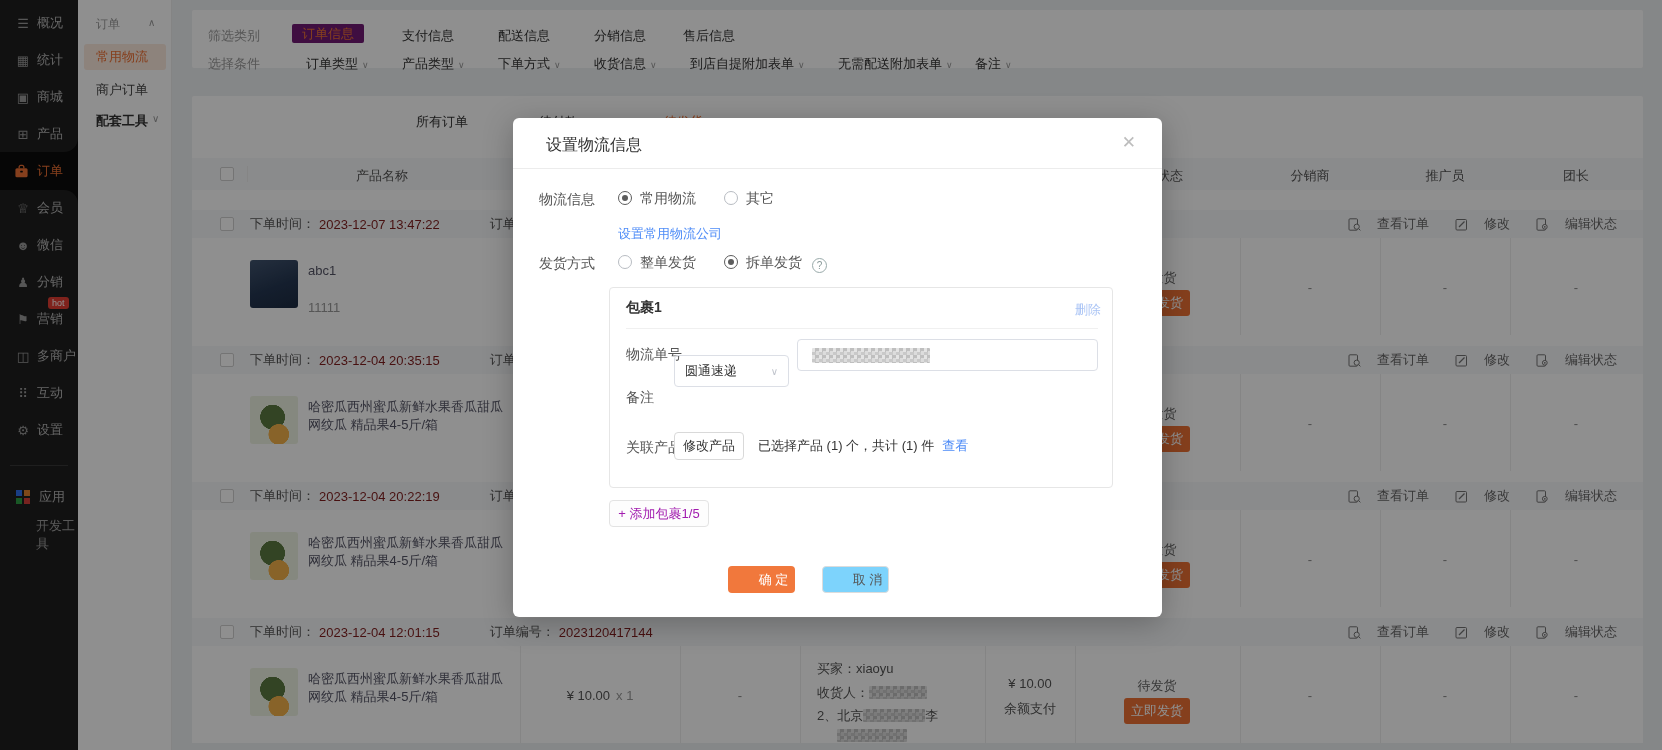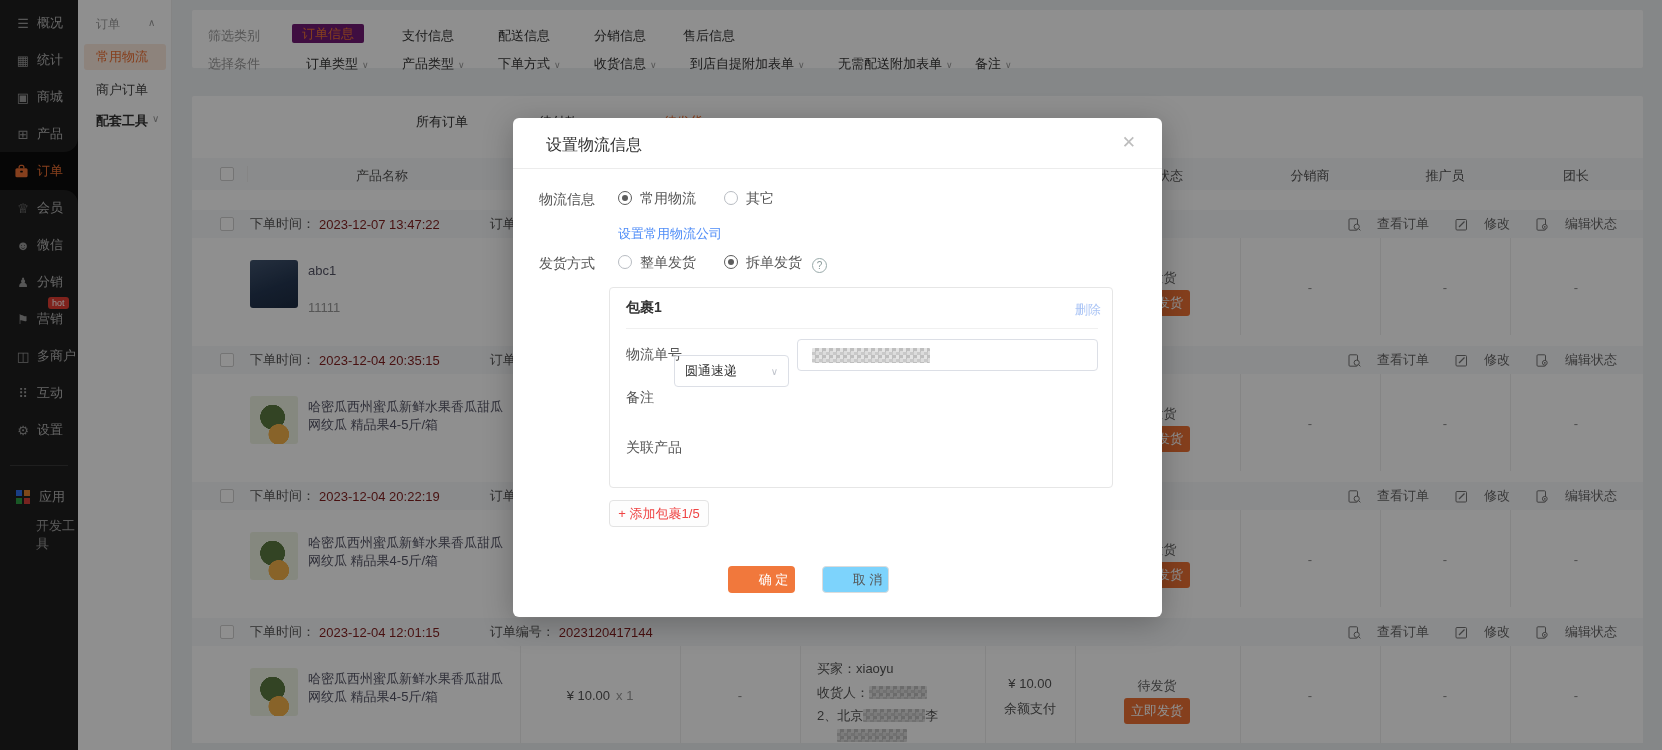--- a/index.html
+++ b/index.html
@@ -97,21 +97,21 @@
   .sel .car { margin-left:auto; color:#c0c4cc; font-size:10px; }
   .trk-input { position:absolute; left:187px; top:51px; width:301px; height:32px; border:1px solid #dcdfe6; border-radius:4px; }
   .trk-input .mosaic { position:absolute; left:14px; top:8px; width:118px; height:15px; }
   .m-textarea { position:absolute; left:64px; top:91px; width:424px; height:44px; border:1px solid #dcdfe6; border-radius:4px; padding:6px 8px; font-size:13px; color:#333; line-height:16px; overflow:hidden; }
   .m-textarea::after { content:''; position:absolute; right:1px; bottom:1px; width:9px; height:9px;
     background:linear-gradient(135deg, rgba(0,0,0,0) 0 45%, #bbb 45% 52%, rgba(0,0,0,0) 52% 70%, #bbb 70% 77%, rgba(0,0,0,0) 77%); }
   .rel-row { position:absolute; left:64px; top:144px; display:flex; align-items:center; }
   .modify-btn { width:70px; height:28px; border:1px solid #d9d9d9; border-radius:4px; background:#fff; display:flex; align-items:center; justify-content:center; color:#333; font-size:13px; cursor:pointer; }
   .rel-text { margin-left:14px; color:#333; font-size:13px; }
   .rel-view { margin-left:8px; font-size:13px; }
-  .add-pkg { position:absolute; left:96px; top:382px; width:100px; height:27px; border:1px solid #e3e3e3; border-radius:4px; background:#fdfdfd; color:#ef4444; font-size:13px; display:flex; align-items:center; justify-content:center; cursor:pointer; }
+  .add-pkg { position:absolute; left:96px; top:382px; width:100px; height:27px; border:1px solid #e3e3e3; border-radius:4px; background:#fdfdfd; color:#a21caf; font-size:13px; display:flex; align-items:center; justify-content:center; cursor:pointer; }
   .m-footer-btn { position:absolute; top:448px; width:67px; height:27px; border-radius:4px; display:flex; align-items:center; justify-content:center; font-size:13px; cursor:pointer;padding-left:24px; }
   .btn-confirm { left:215px; background:#f1783c; color:#fff; }
   .btn-cancel { left:309px; background:#7dd3fc; border:1px solid #dcdcdc; color:#555; }
 
   svg { display:block; }
 </style>
 </head>
 <body>
 
 <div class="app">
@@ -493,20 +493,25 @@
         <span>圆通速递</span>
         <span class="car">∨</span>
       </div>
       <div class="trk-input">
           <span class="mosaic"></span>
         </div>
 
       <div class="pkg-label" style="top:101px">备注</div>
 
       <div class="pkg-label" style="top:151px">关联产品</div>
+      <div class="rel-row">
+        <span class="modify-btn">修改产品</span>
+        <span class="rel-text">已选择产品 (1) 个，共计 (1) 件</span>
+        <span class="rel-view m-link">查看</span>
+      </div>
     </div>
 
     <div class="add-pkg">+ 添加包裹1/5</div>
 
     <div class="m-footer-btn btn-confirm">确 定</div>
     <div class="m-footer-btn btn-cancel">取 消</div>
   </div>
 
 </div>
 

